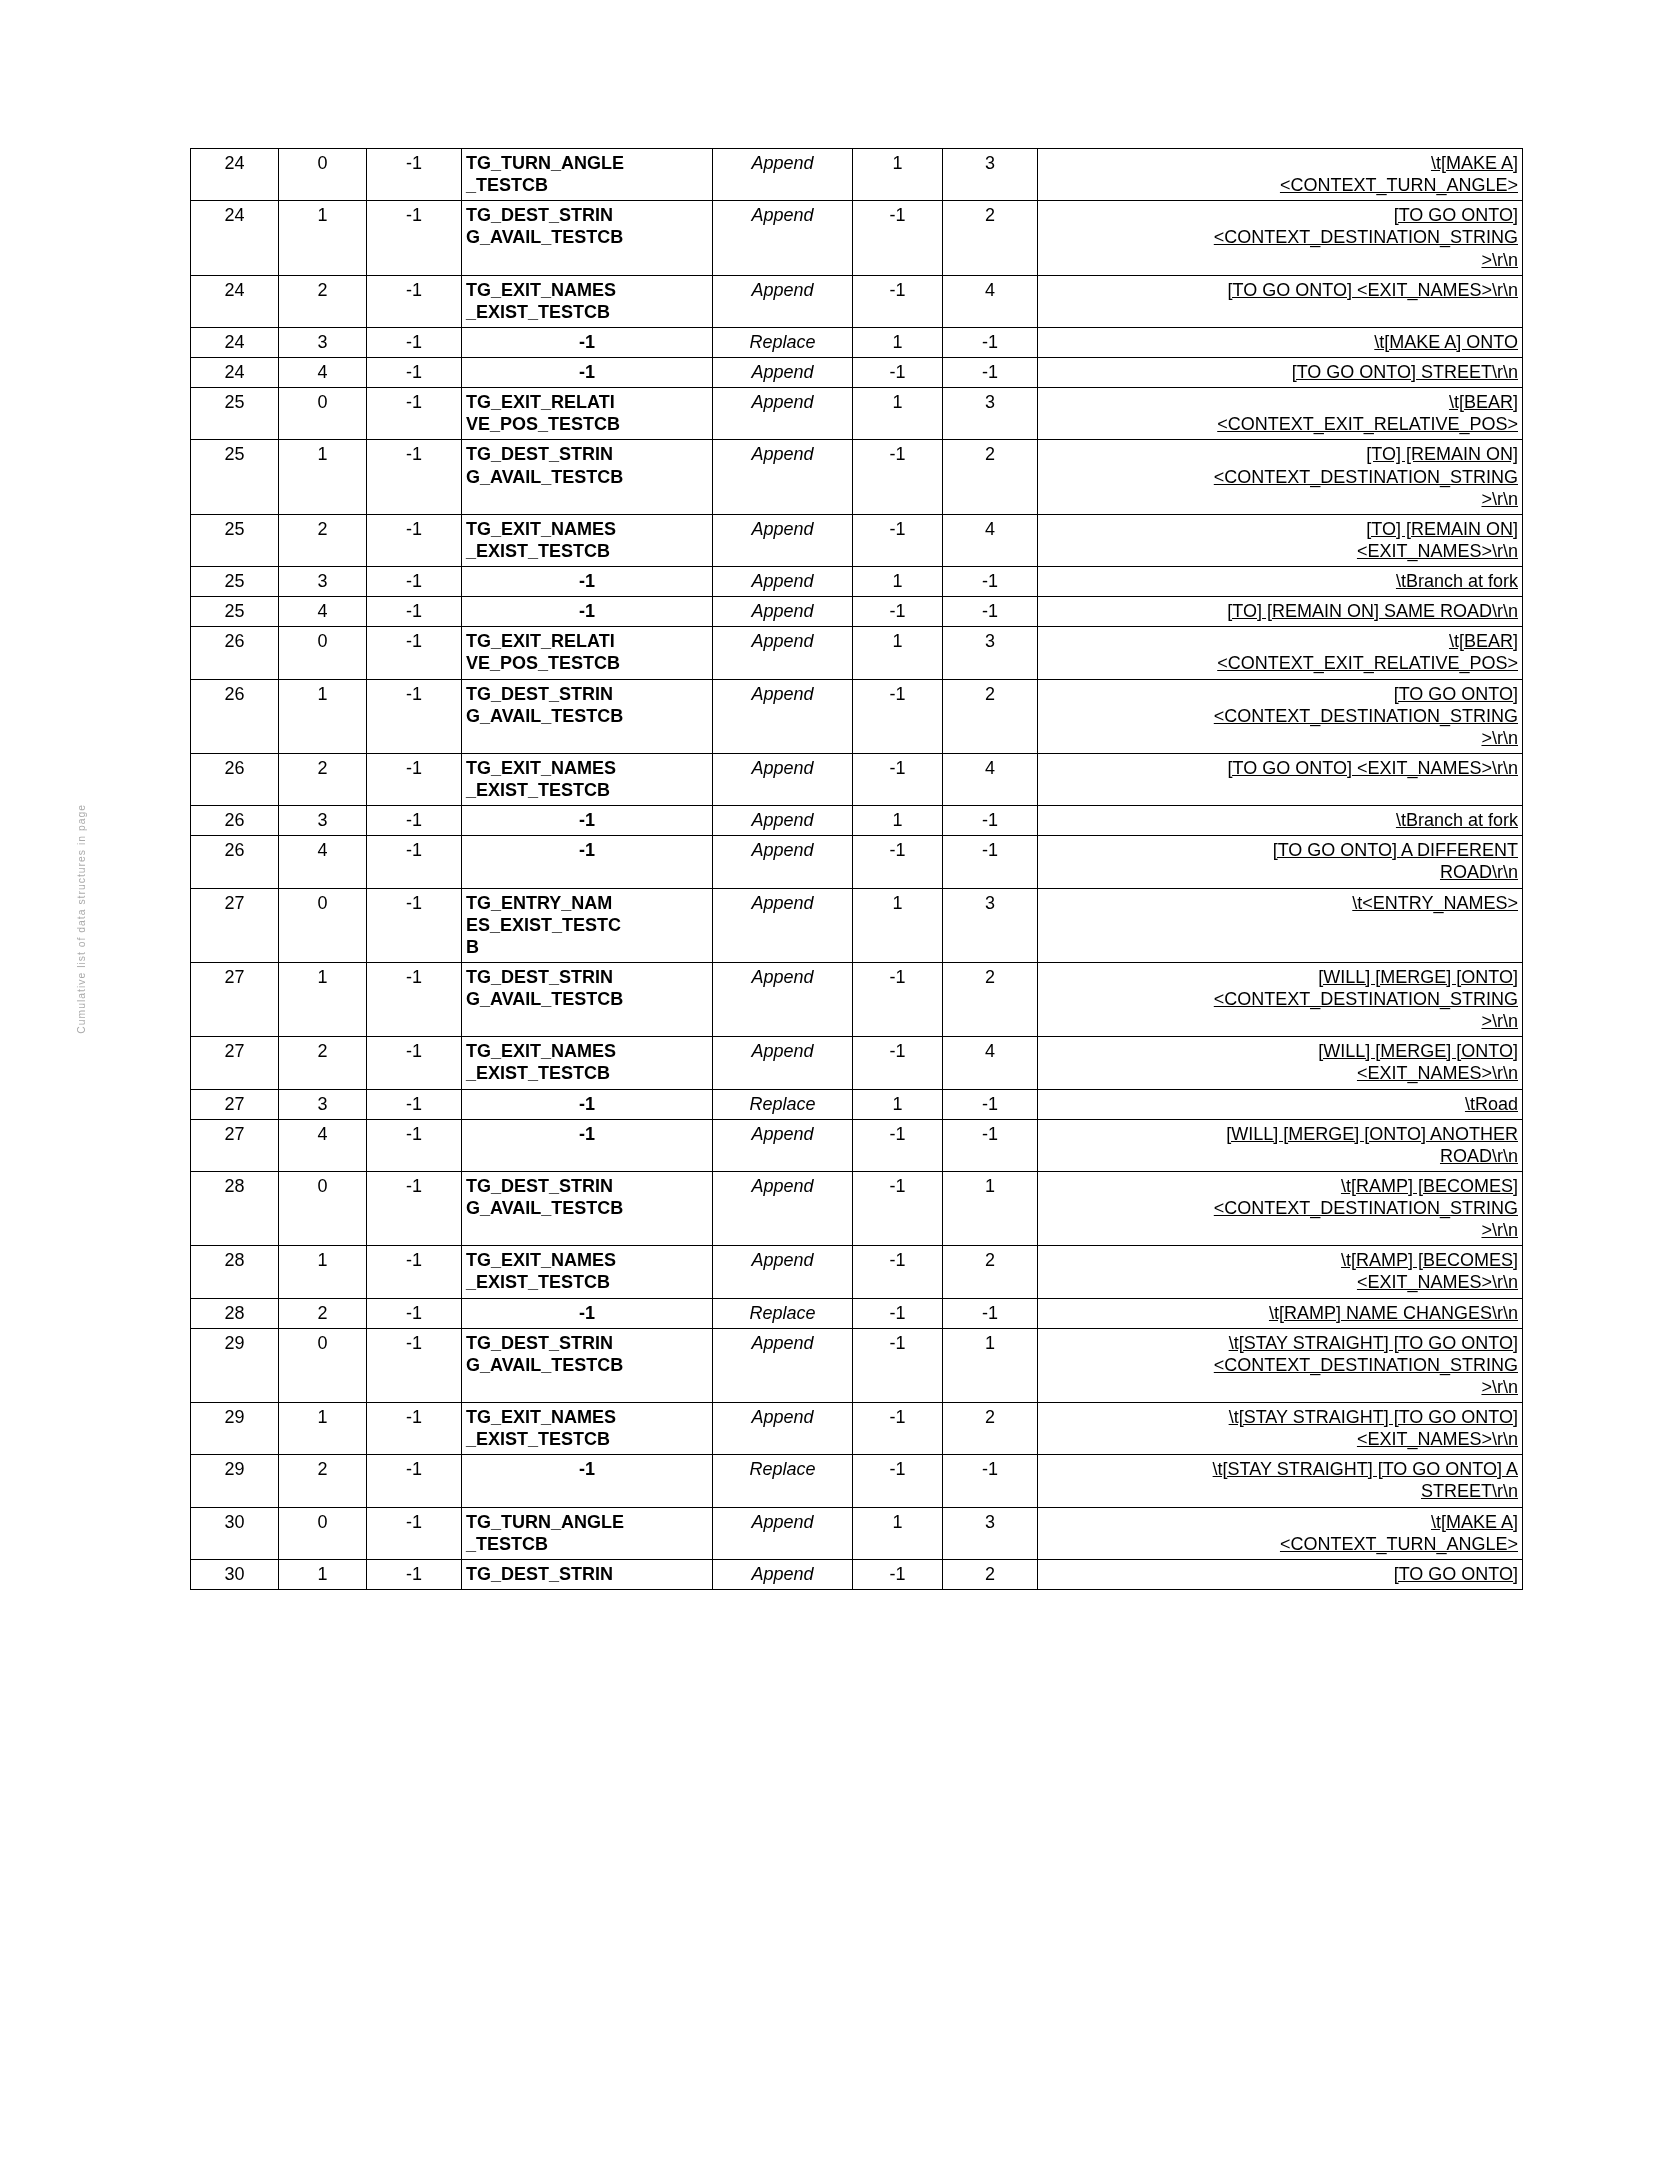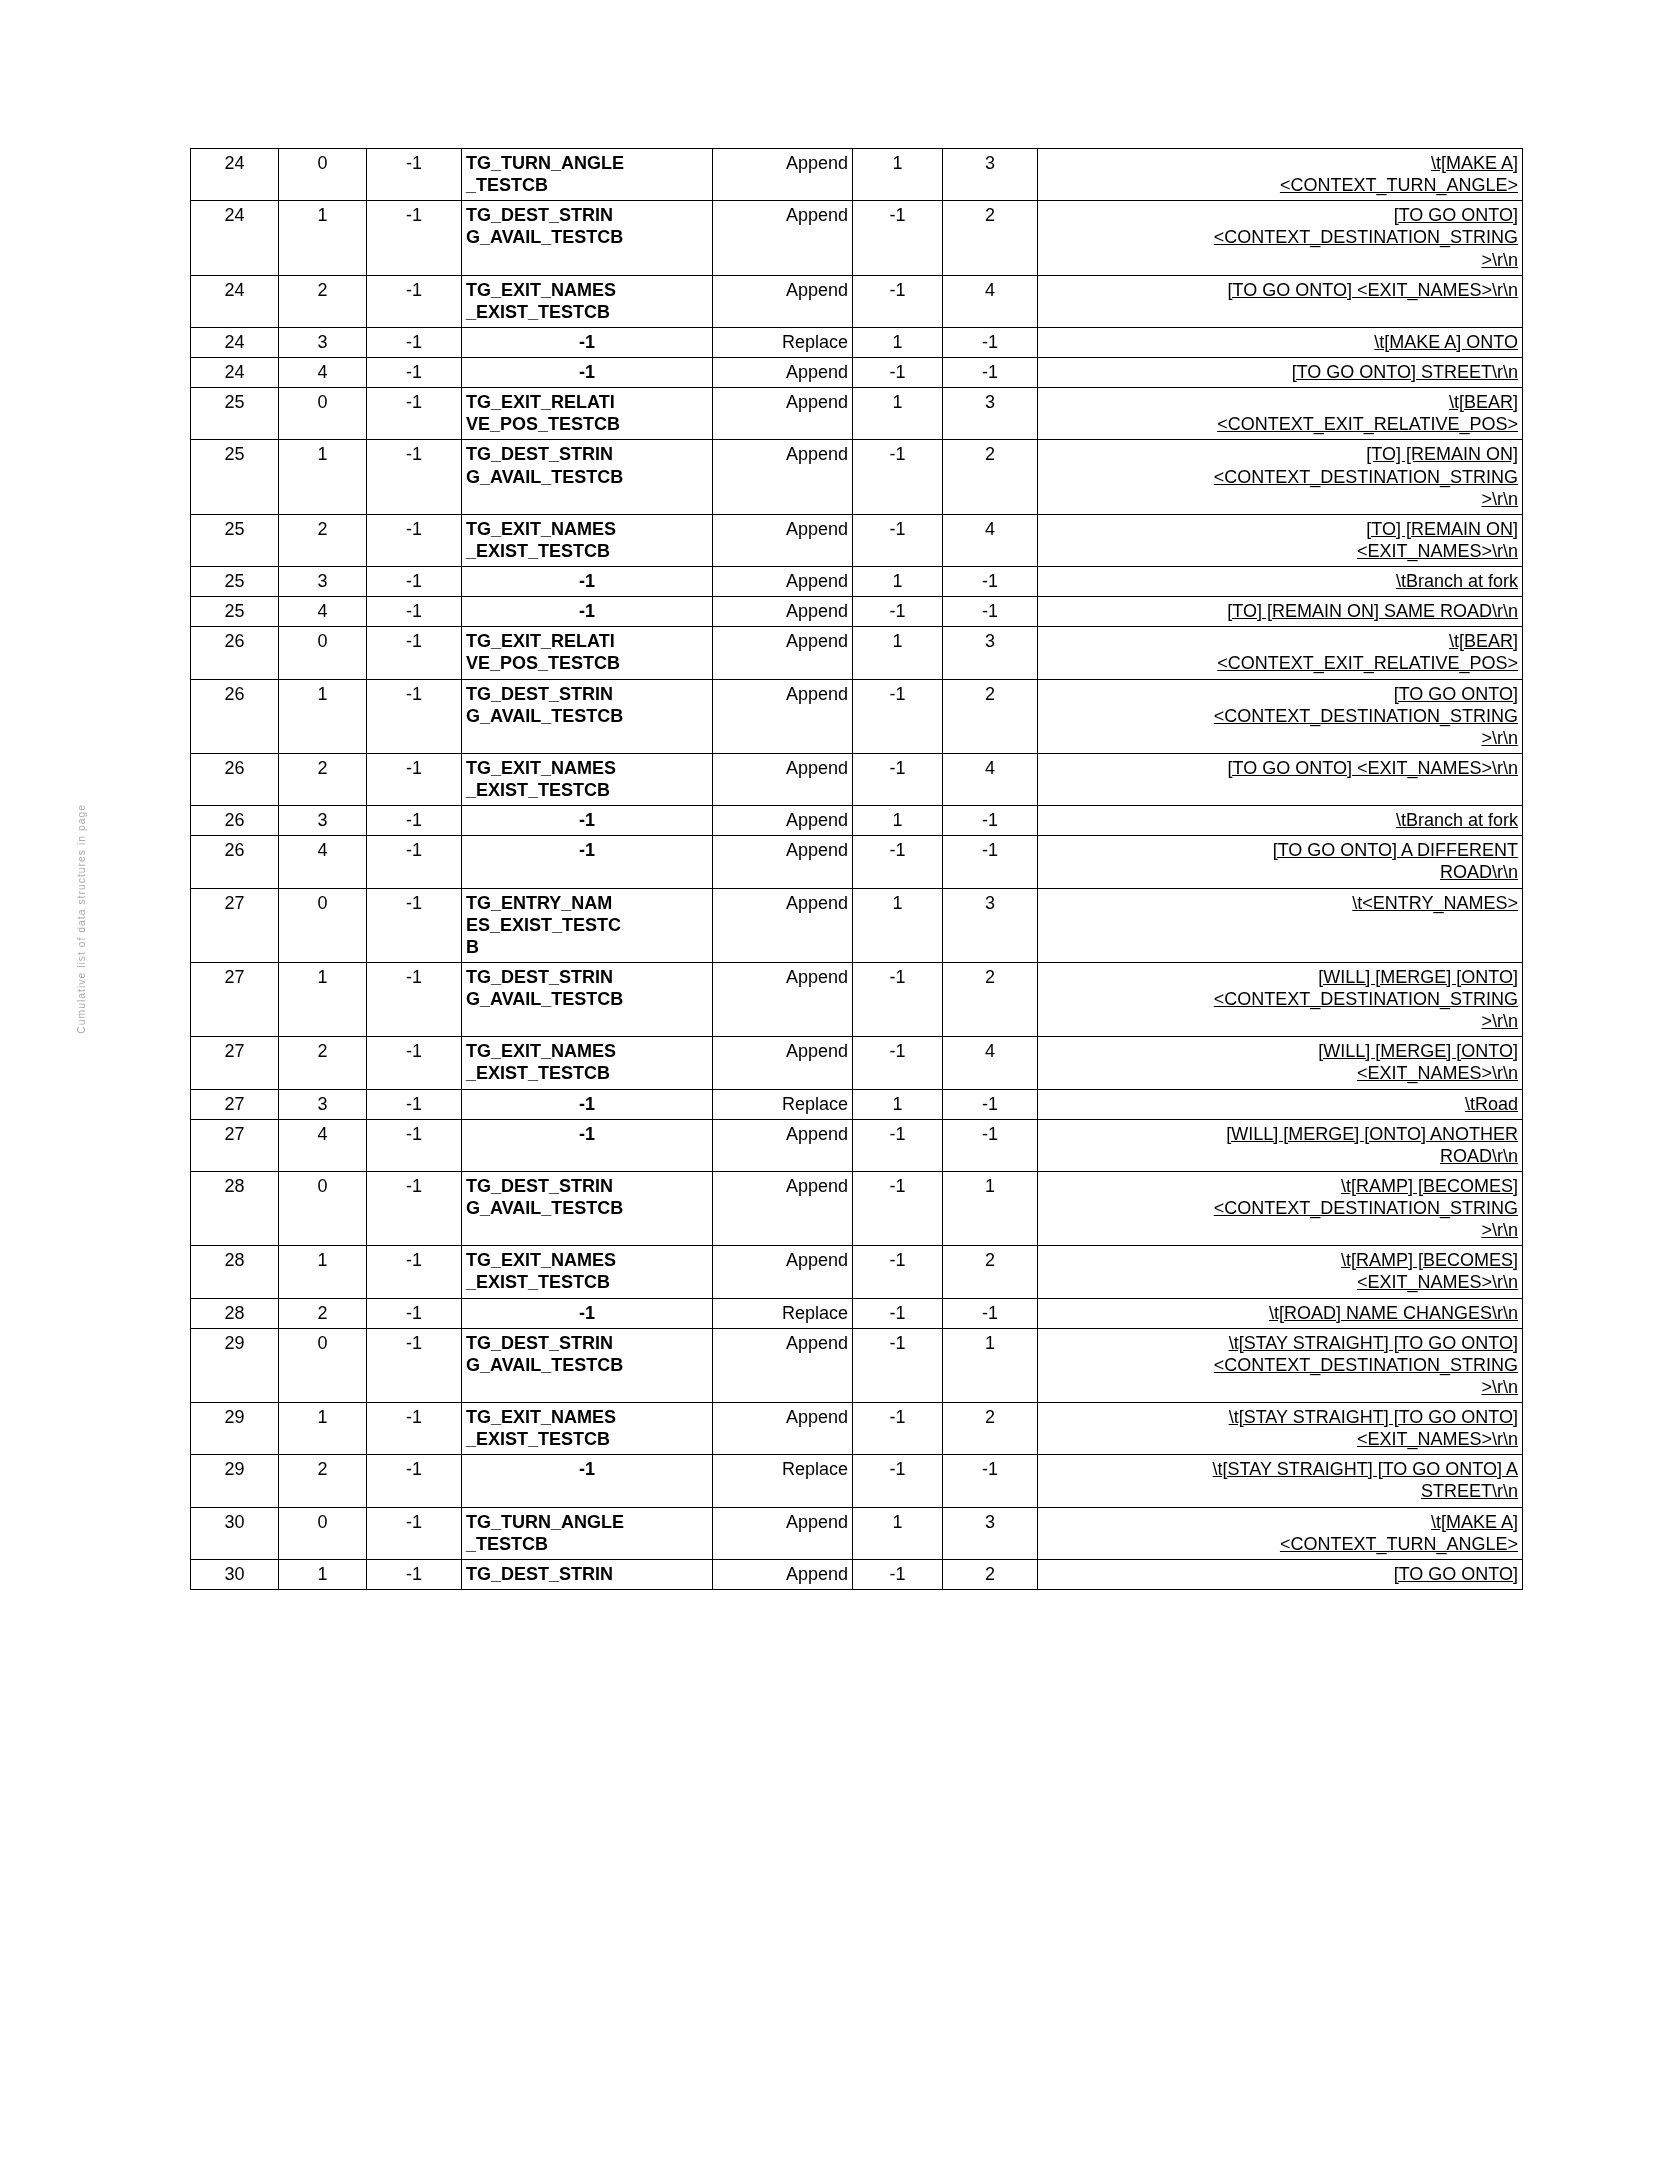--- a/index.html
+++ b/index.html
@@ -58,21 +58,21 @@
     vertical-align: top;
     font-family: "Liberation Sans", sans-serif;
     word-wrap: break-word;
     overflow-wrap: break-word;
   }
   td.c0 { width: 79px;  text-align: center; }
   td.c1 { width: 79px;  text-align: center; }
   td.c2 { width: 86px;  text-align: center; }
   td.c3 { width: 242px;  text-align: left; font-weight: bold; }
   td.c3.center { text-align: center; }
-  td.c4 { width: 131px;  text-align: right; padding-left: 7px; }
+  td.c4 { width: 131px;  text-align: center; padding-left: 7px; font-style: italic; }
   td.c5 { width: 81px;  text-align: center; }
   td.c6 { width: 86px;  text-align: center; }
   td.c7 { width: 476px;  text-align: right; padding-left: 7px; text-decoration: underline; }
   .footer {
     position: absolute;
     left: 0;
     top: 2001px;
     width: 1678px;
     text-align: center;
     font-size: 22px;
@@ -310,21 +310,21 @@
             <td class="c7">\t[RAMP] [BECOMES]<br>&lt;EXIT_NAMES&gt;\r\n</td>
           </tr>
           <tr>
             <td class="c0">28</td>
             <td class="c1">2</td>
             <td class="c2">-1</td>
             <td class="c3 center">-1</td>
             <td class="c4">Replace</td>
             <td class="c5">-1</td>
             <td class="c6">-1</td>
-            <td class="c7">\t[ROAD] NAME CHANGES\r\n</td>
+            <td class="c7">\t[RAMP] NAME CHANGES\r\n</td>
           </tr>
           <tr>
             <td class="c0">29</td>
             <td class="c1">0</td>
             <td class="c2">-1</td>
             <td class="c3">TG_DEST_STRIN<br>G_AVAIL_TESTCB</td>
             <td class="c4">Append</td>
             <td class="c5">-1</td>
             <td class="c6">1</td>
             <td class="c7">\t[STAY STRAIGHT] [TO GO ONTO]<br>&lt;CONTEXT_DESTINATION_STRING<br>&gt;\r\n</td>

